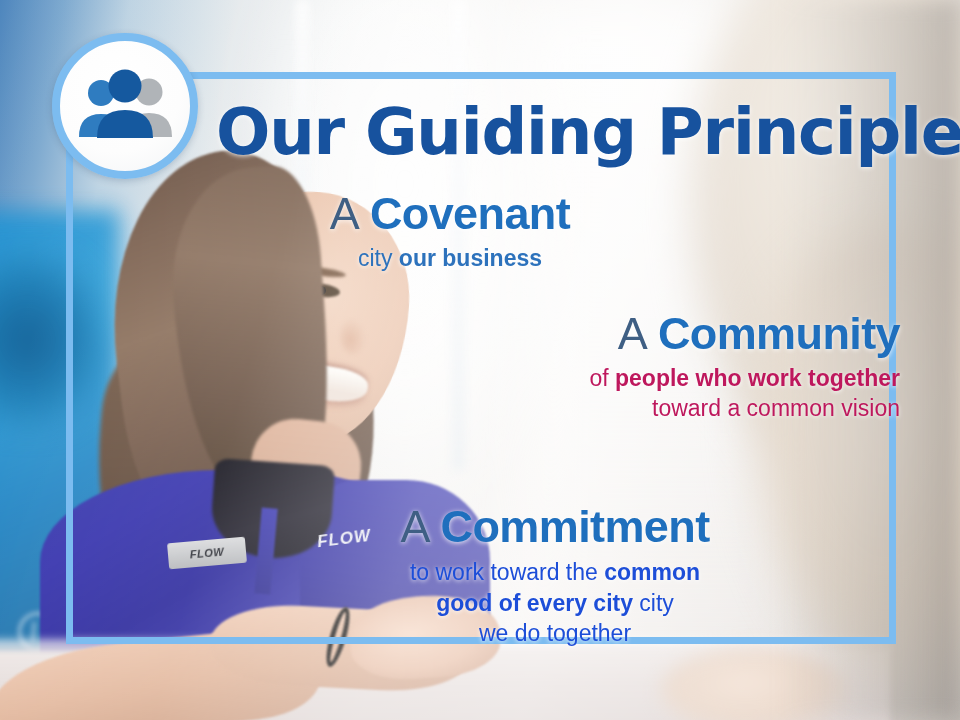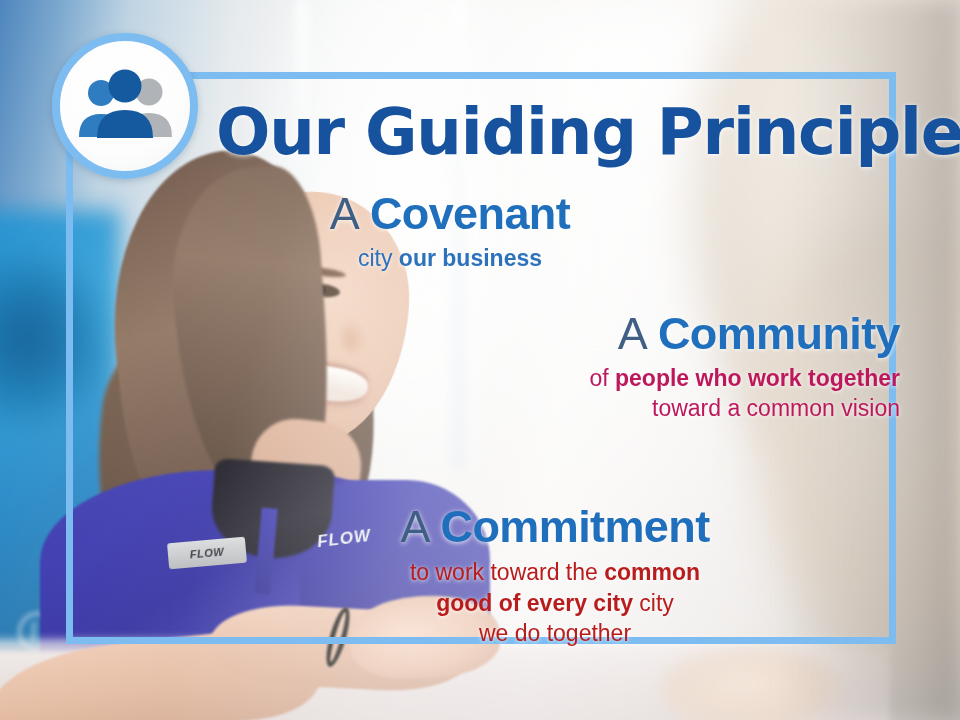--- a/index.html
+++ b/index.html
@@ -342,21 +342,21 @@
       <div class="p-sub" style="color: #be185d;">
           <div><span>of </span><b>people who work together</b></div>
           <div><span>toward a common vision</span></div>
         </div>
     </div>
 
     <div class="principle" id="p3">
       <div class="p-head" style="color: rgb(63, 95, 132);">
         <span>A </span><b style="color: rgb(31, 111, 189);">Commitment</b>
       </div>
-      <div class="p-sub" style="color: #b91c1c;">
+      <div class="p-sub" style="color: #1d4ed8;">
           <div><span>to work toward the </span><b>common</b></div>
           <div><b>good of every city</b><span> city</span></div>
           <div><span>we do together</span></div>
         </div>
     </div>
 
   </div>
 </div>
 
 </body></html>

